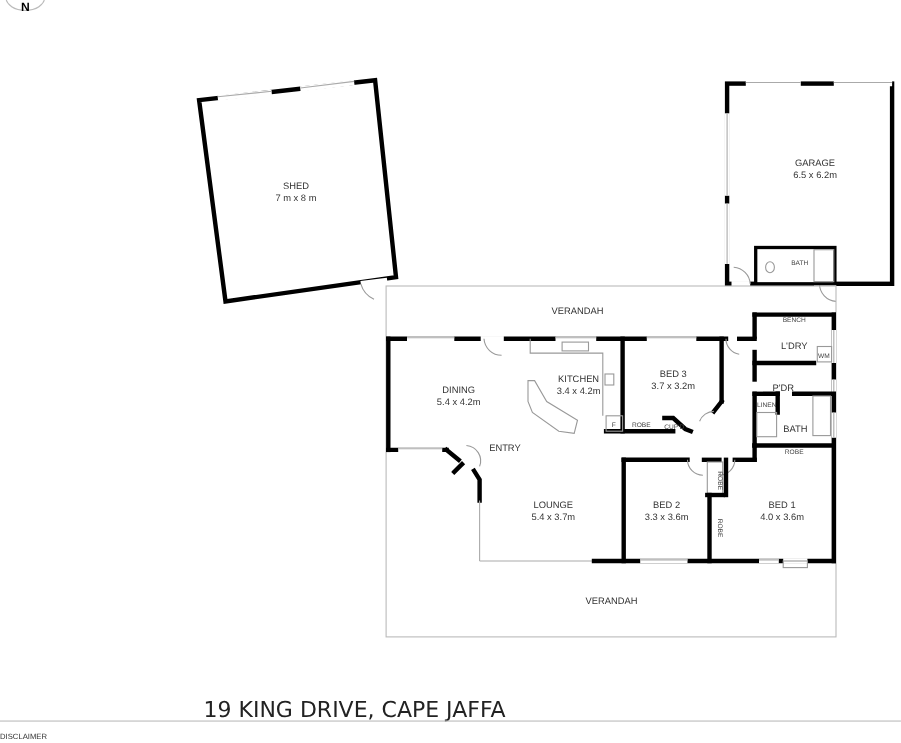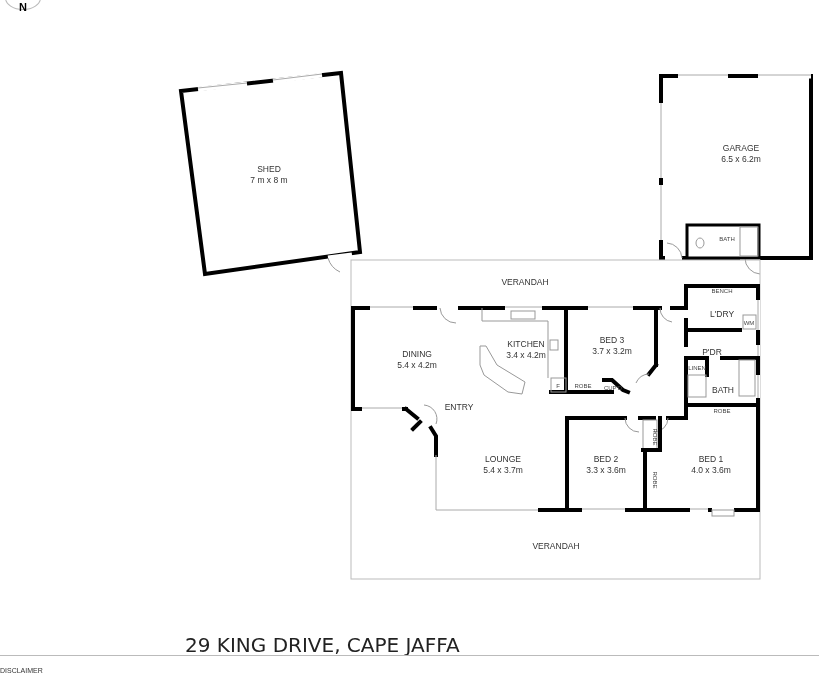--- a/index.html
+++ b/index.html
@@ -163,15 +163,15 @@
   <text x="653" y="480" class="sm" transform="rotate(90 653 480)">ROBE</text>
   <text x="722" y="413" class="sm">ROBE</text>
   <text x="722" y="293" class="sm">BENCH</text>
   <text x="722" y="317" class="lbl">L'DRY</text>
   <text x="749" y="325" class="sm">WM</text>
   <text x="712" y="355" class="lbl">P'DR</text>
   <text x="697" y="370" class="sm">LINEN</text>
   <text x="723" y="393" class="lbl">BATH</text>
 </svg>
 
-<div id="title">29 KING DRIVE, CAPE JAFFA</div>
+<div id="title">19 KING DRIVE, CAPE JAFFA</div>
 <div id="rule"></div>
 <div id="disc">DISCLAIMER</div>
 
 </body></html>

